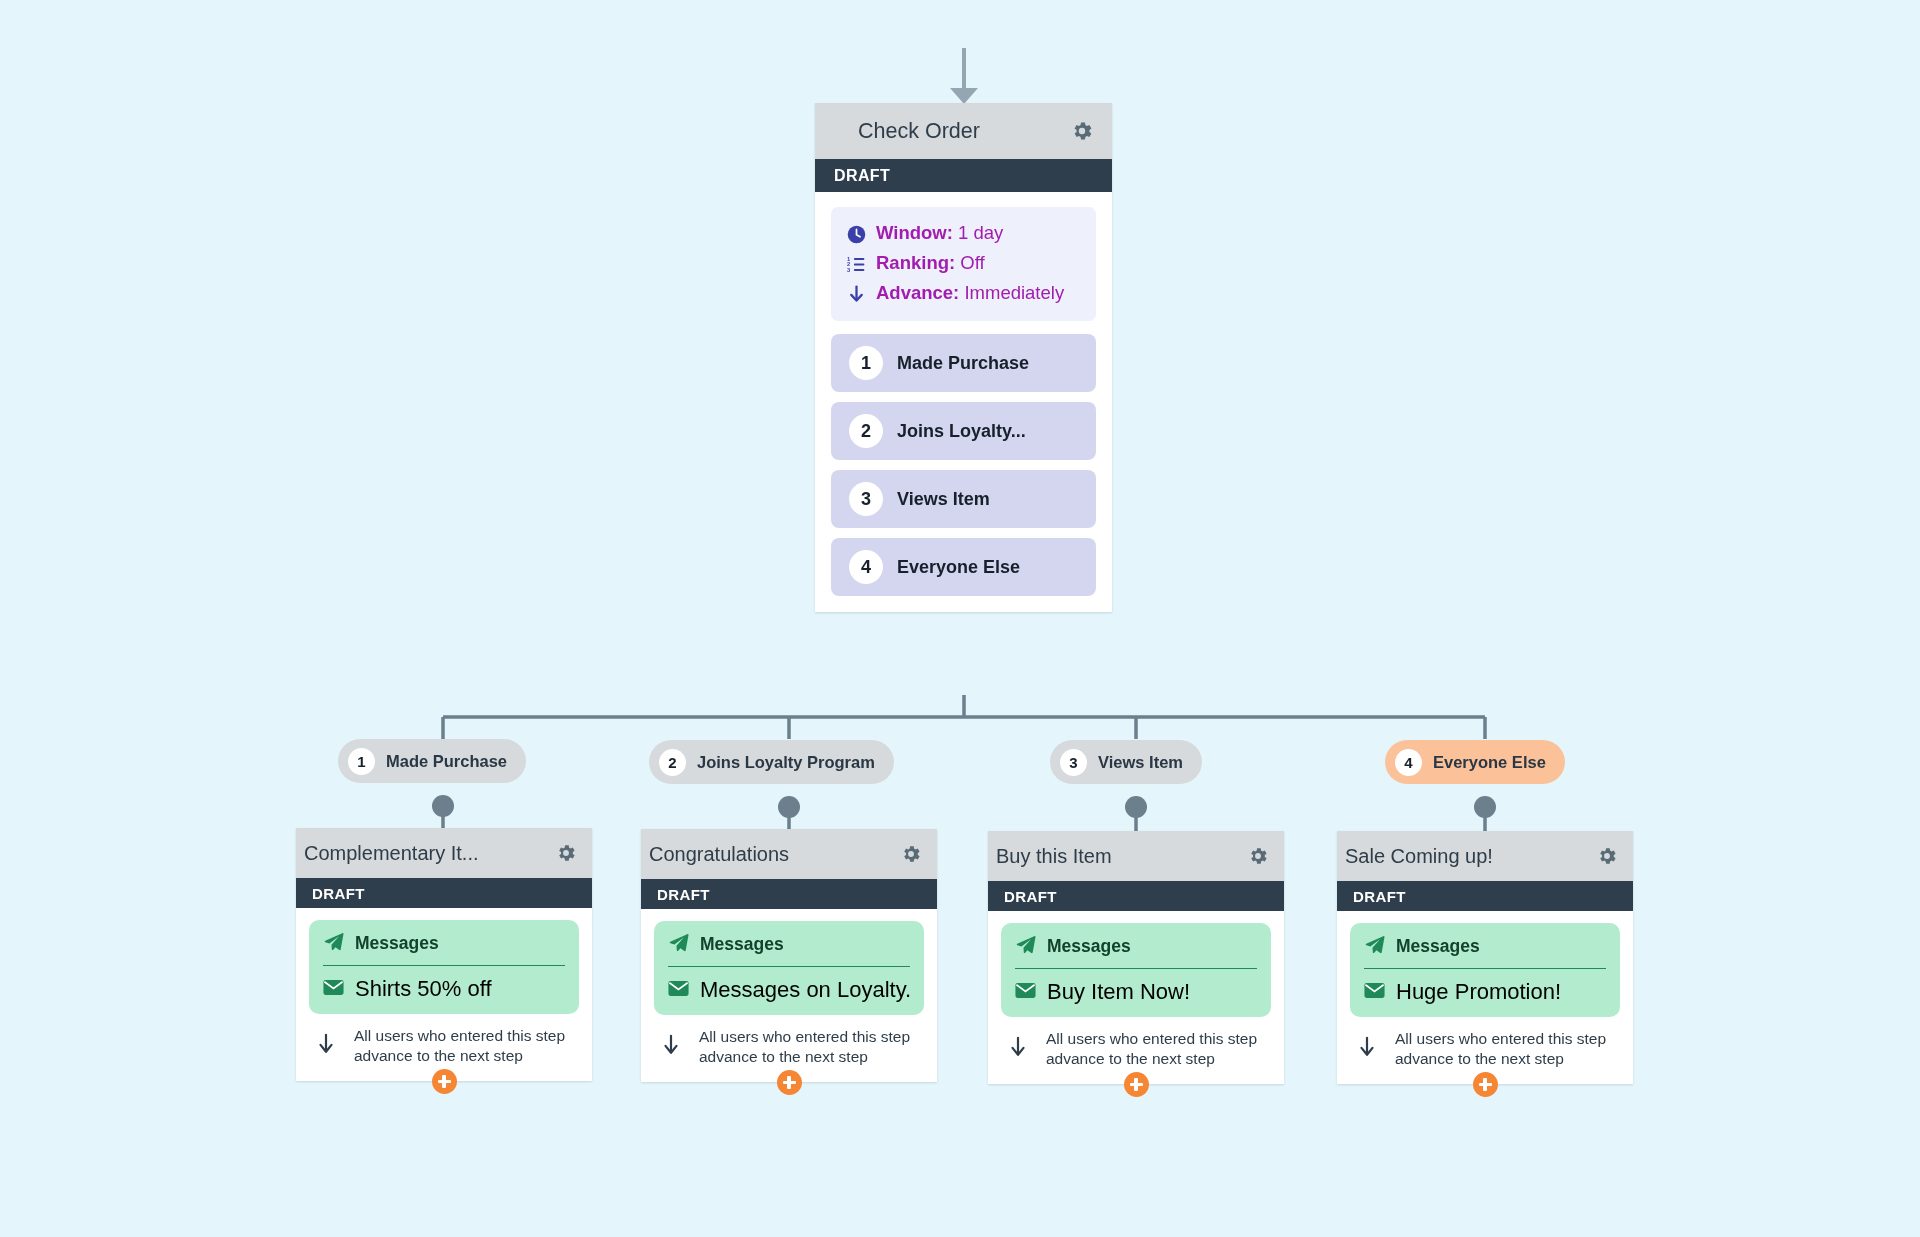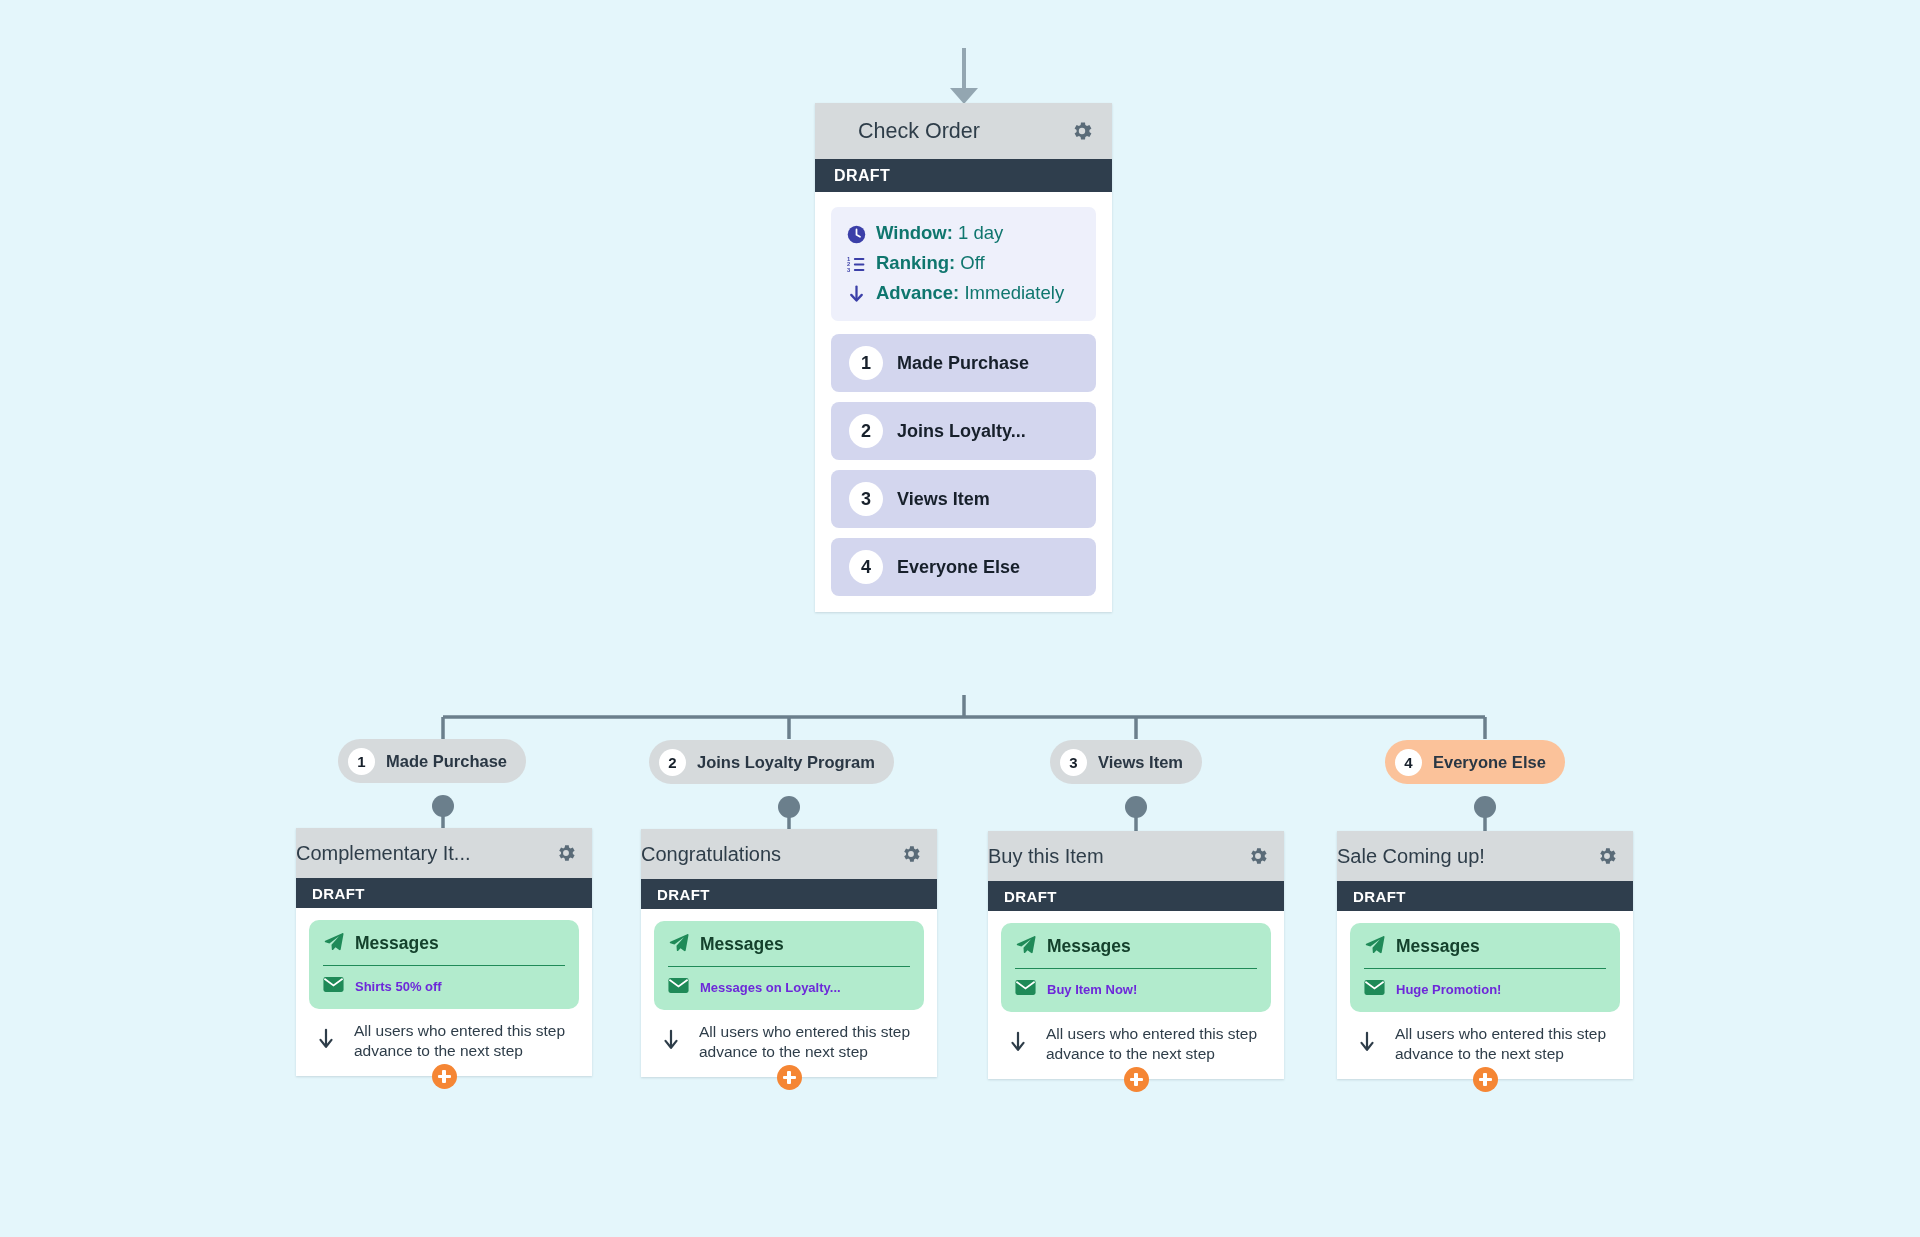--- a/index.html
+++ b/index.html
@@ -88,21 +88,21 @@
     border-radius: 7px;
     padding: 14px 16px 15px 14px;
     box-sizing: border-box;
   }
   .info-row {
     display: flex;
     align-items: flex-start;
     gap: 9px;
     margin-bottom: 5px;
     font-size: 18.5px;
-    color: #0f766e;
+    color: #a21caf;
     line-height: 1.28;
   }
   .info-row:last-child { margin-bottom: 0; }
   .info-ico {
     flex: 0 0 22px;
     width: 22px;
     height: 24px;
     display: flex;
     align-items: center;
     justify-content: center;
@@ -177,21 +177,21 @@
     font-size: 16.5px;
     font-weight: bold;
     color: #2a3744;
     white-space: nowrap;
   }
 
   
   .leaf { width: 296px; }
   .leaf .card-head {
     height: 50px;
-    padding: 0 15px 0 0;
+    padding: 0 15px 0 8px;
   }
   .leaf .card-title { font-size: 20px; }
   .leaf .status-bar {
     height: 30px;
     font-size: 15px;
     padding-left: 16px;
   }
   .leaf .body {
     padding: 12px 13px 0 13px;
     box-sizing: border-box;
@@ -216,25 +216,24 @@
     font-weight: bold;
     color: #14412c;
   }
   .msg-item {
     display: flex;
     align-items: center;
     gap: 11px;
     padding-top: 10px;
   }
   .msg-item-lbl {
-    font-size: 13px;
-    color: #6d28d9;
+    font-size: 22px;
+    color: #000000;
     white-space: nowrap;
     overflow: hidden;
-    font-weight: bold;
   }
   .advance-row {
     display: flex;
     align-items: center;
     gap: 17px;
     padding: 12px 2px 0 6px;
   }
   .advance-txt {
     font-size: 15.5px;
     color: #2e3d49;

